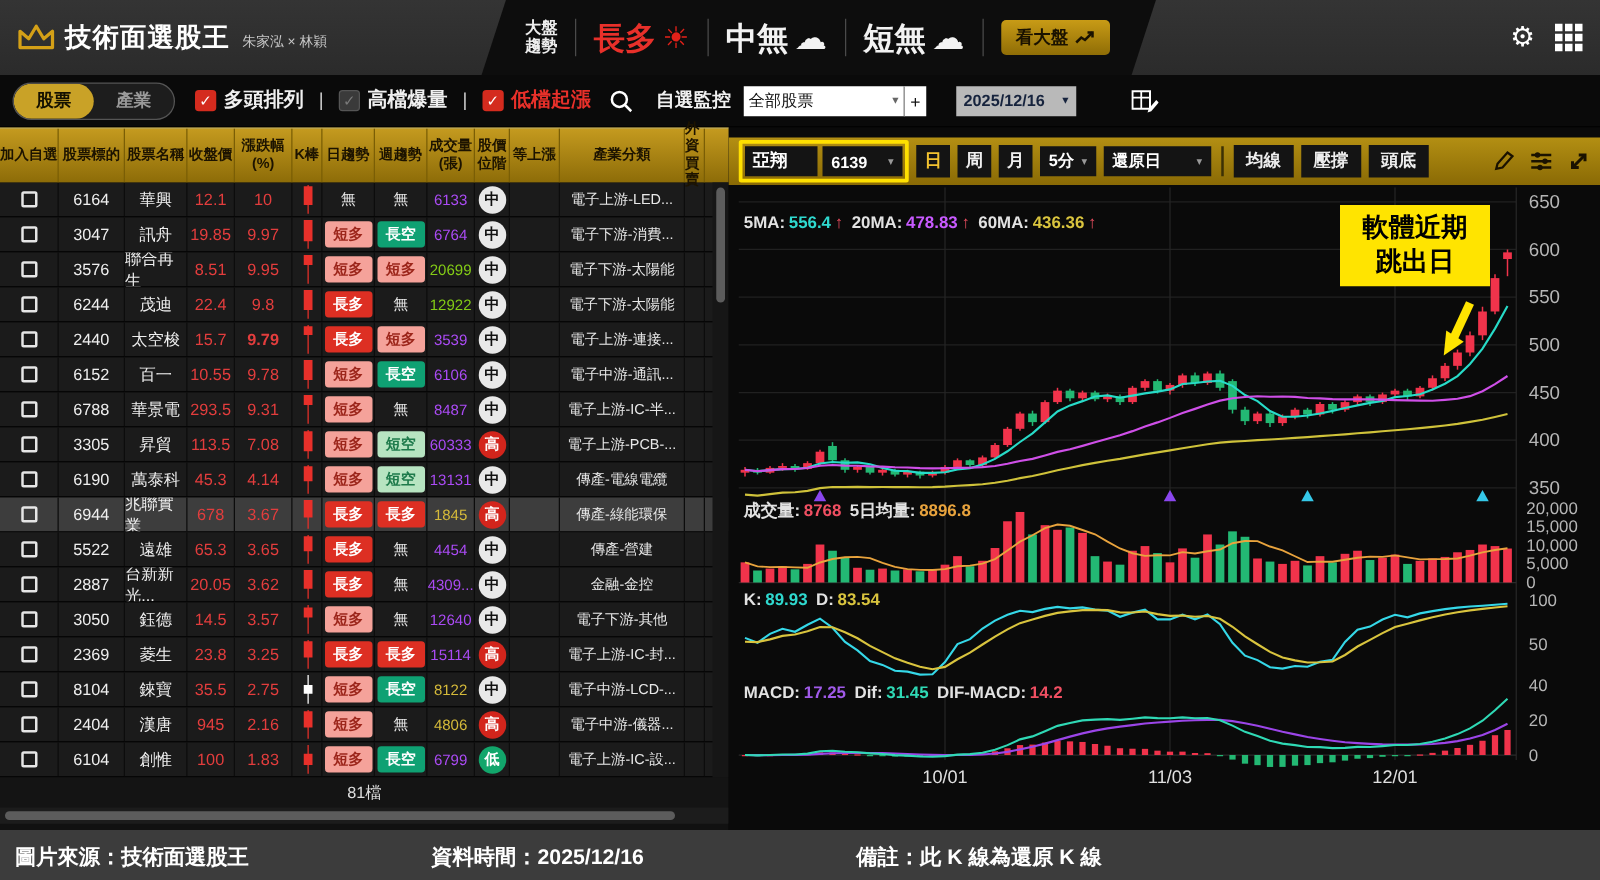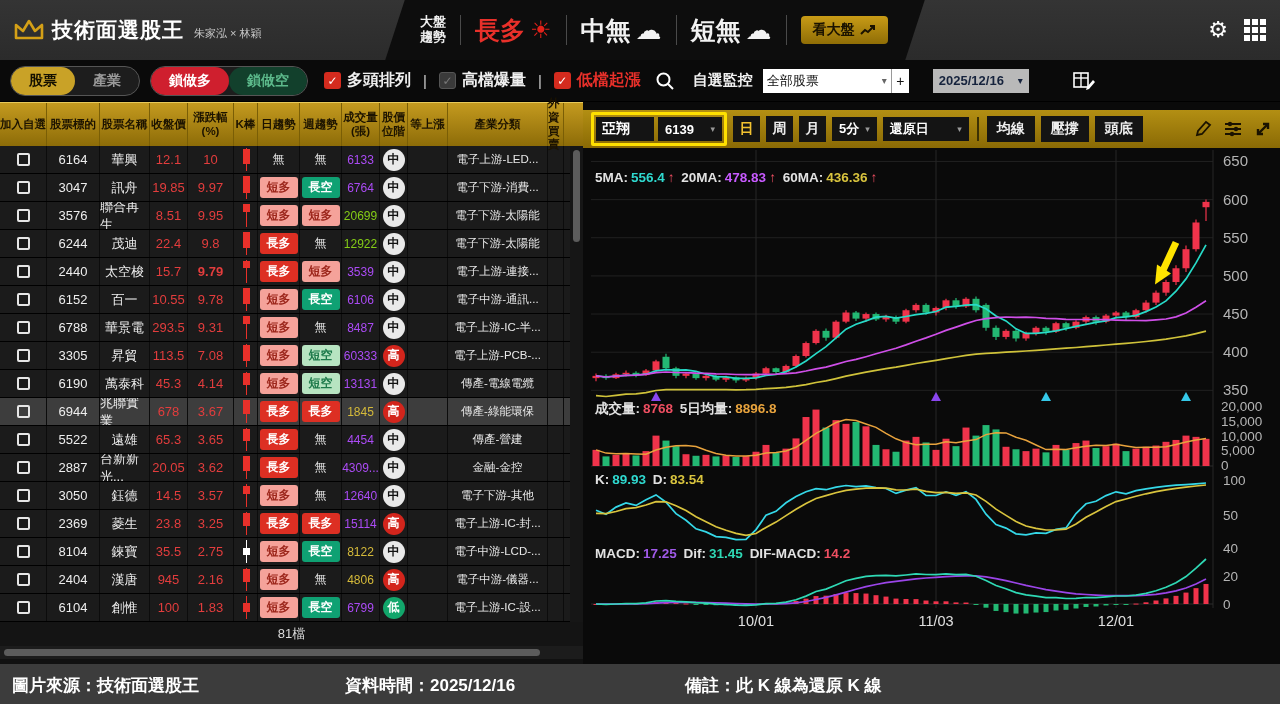--- a/index.html
+++ b/index.html
@@ -162,24 +162,20 @@
           <i></i>
           <i></i>
         </span>
     </div>
   </div>
 
   <div class="filterbar">
     <div class="pillgrp">
       <div class="pill gold">股票</div>
       <div class="pill">產業</div>
-    </div>
-    <div class="pillgrp">
-      <div class="pill red">鎖做多</div>
-      <div class="pill dkgreen">鎖做空</div>
     </div>
     <div id="check-items" style="display:flex;align-items:center;gap:10px;margin-left:6px;">
         <div class="chk">
           <span class="box on">✓</span>
           <span style="color: rgb(240, 240, 240);">多頭排列</span>
         </div>
         <span class="sepbar">|</span>
         <div class="chk">
           <span class="box off">✓</span>
           <span style="color: rgb(240, 240, 240);">高檔爆量</span>
@@ -1104,20 +1100,24 @@
         <div class="ovl" style="top:324px;">
           <span class="lab">K:</span><span class="cyanv">89.93</span>
           <span class="lab">D:</span><span class="yelv">83.54</span>
         </div>
         <div class="ovl" style="top:398px;">
           <span class="lab">MACD:</span><span class="macdv">17.25</span>
           <span class="lab">Dif:</span><span class="difv">31.45</span>
           <span class="lab">DIF-MACD:</span><span class="rv">14.2</span>
         </div>
 
+        <div class="anno">
+          <div>軟體近期</div>
+          <div>跳出日</div>
+        </div>
       </div>
     </div>
   </div>
 
   <div class="footer">
     <span class="f1">圖片來源：技術面選股王</span>
     <span class="f2">資料時間：2025/12/16</span>
     <span>備註：此 K 線為還原 K 線</span>
   </div>
 </div>

